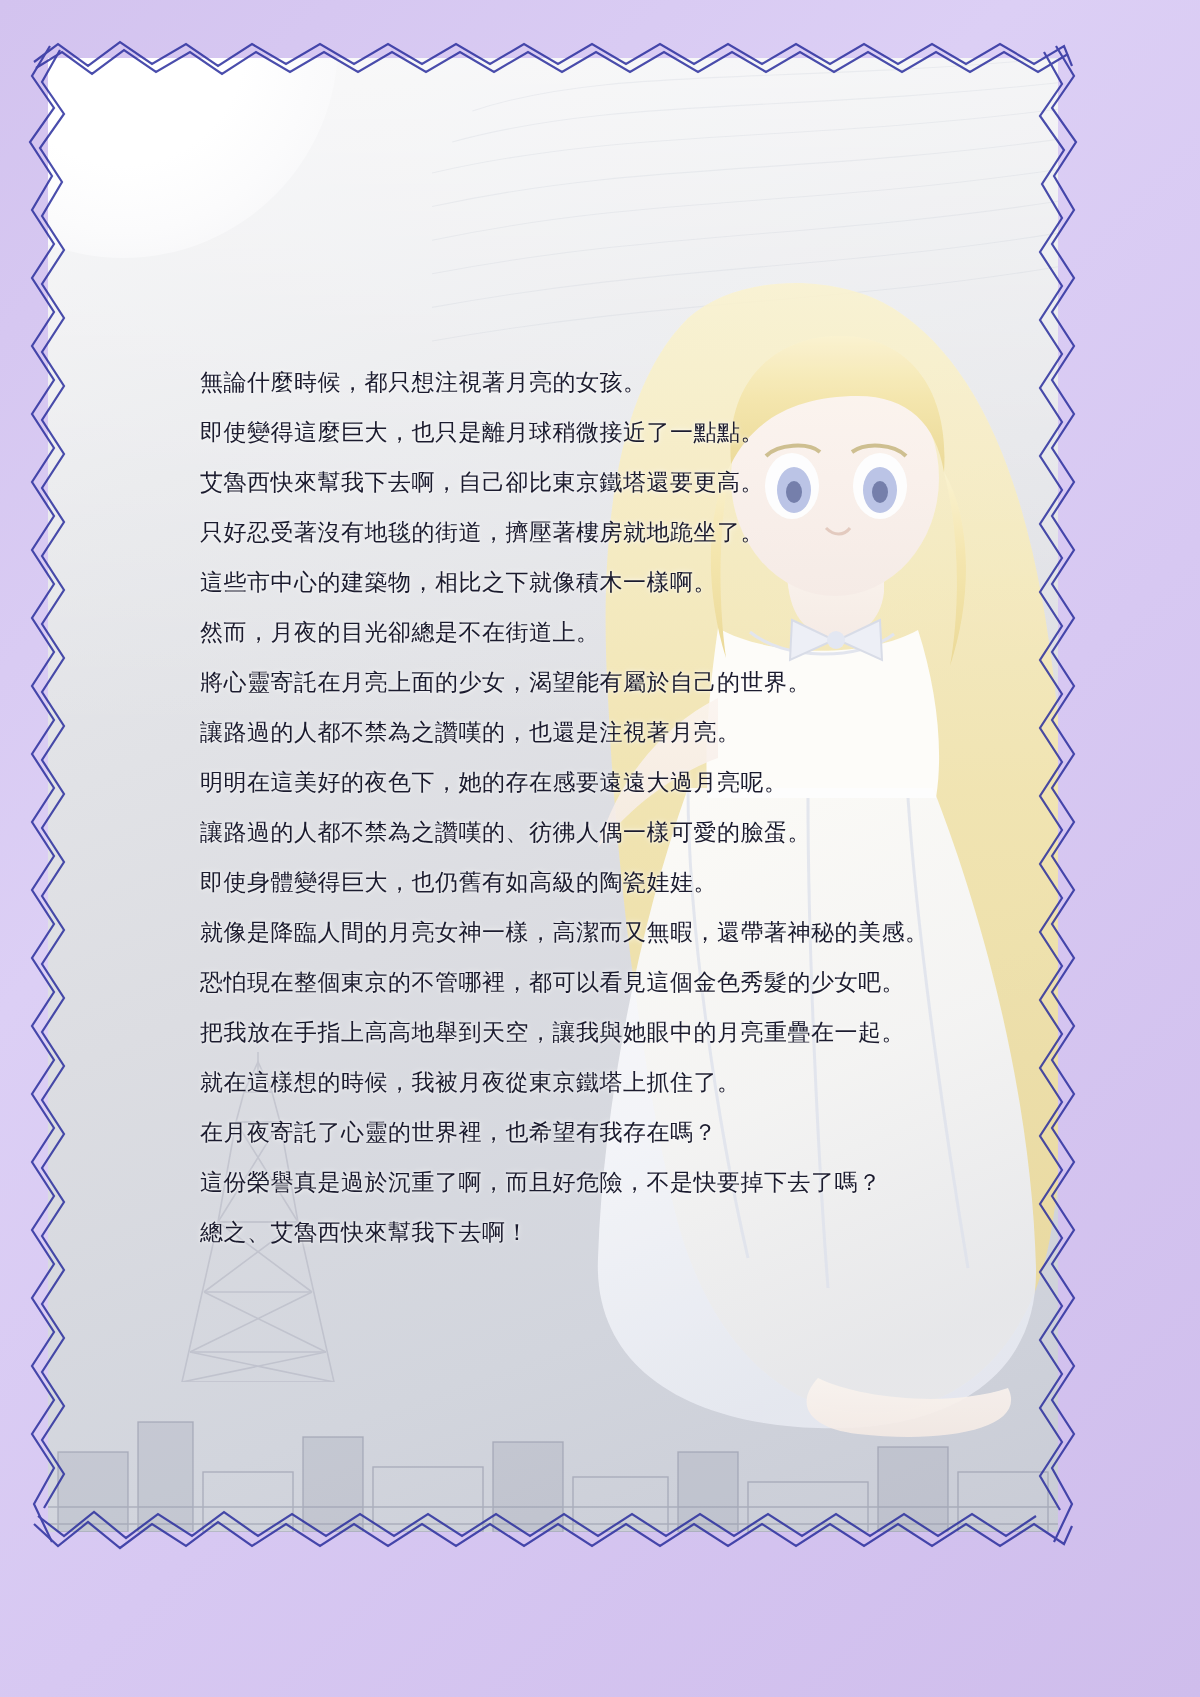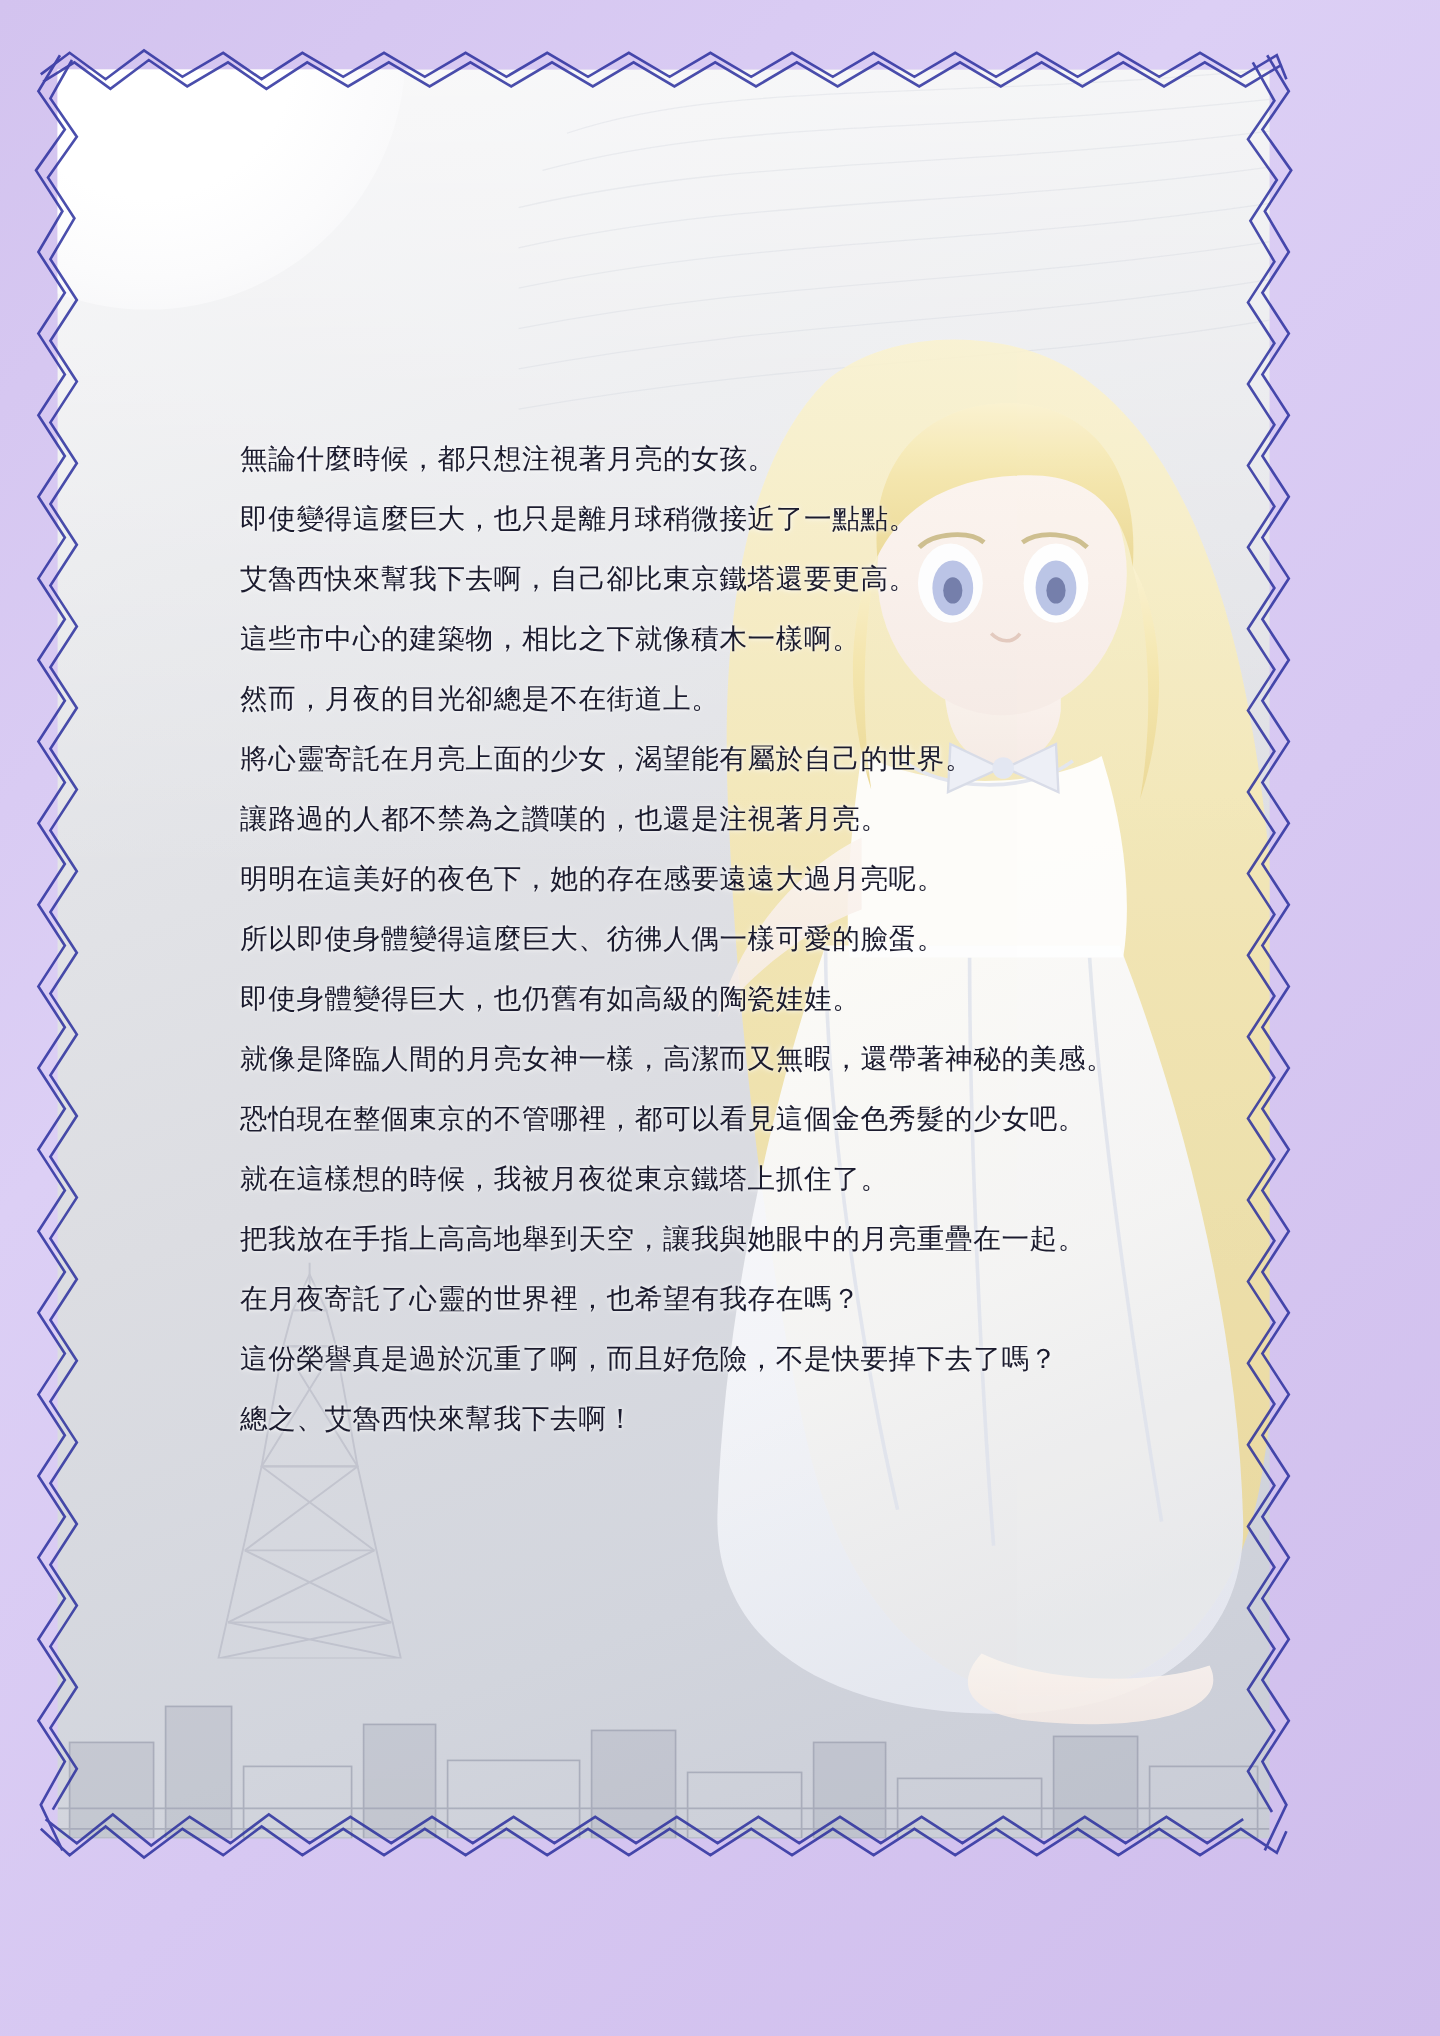--- a/index.html
+++ b/index.html
@@ -228,31 +228,32 @@
         <rect x="445" y="140" width="70" height="90"></rect>
         <rect x="630" y="150" width="60" height="80"></rect>
         <rect x="830" y="145" width="70" height="85"></rect>
       </g>
     </svg>
 
     <div class="poem">
       <span class="line">無論什麼時候，都只想注視著月亮的女孩。</span>
       <span class="line">即使變得這麼巨大，也只是離月球稍微接近了一點點。</span>
       <span class="line">艾魯西快來幫我下去啊，自己卻比東京鐵塔還要更高。</span>
+      <span class="line">只好忍受著沒有地毯的街道，擠壓著樓房就地跪坐了。</span>
       <span class="line">這些市中心的建築物，相比之下就像積木一樣啊。</span>
       <span class="line">然而，月夜的目光卻總是不在街道上。</span>
       <span class="line">將心靈寄託在月亮上面的少女，渴望能有屬於自己的世界。</span>
       <span class="line">讓路過的人都不禁為之讚嘆的，也還是注視著月亮。</span>
       <span class="line">明明在這美好的夜色下，她的存在感要遠遠大過月亮呢。</span>
-      <span class="line">所以即使身體變得這麼巨大、彷彿人偶一樣可愛的臉蛋。</span>
+      <span class="line">讓路過的人都不禁為之讚嘆的、彷彿人偶一樣可愛的臉蛋。</span>
       <span class="line">即使身體變得巨大，也仍舊有如高級的陶瓷娃娃。</span>
       <span class="line">就像是降臨人間的月亮女神一樣，高潔而又無暇，還帶著神秘的美感。</span>
       <span class="line">恐怕現在整個東京的不管哪裡，都可以看見這個金色秀髮的少女吧。</span>
+      <span class="line">把我放在手指上高高地舉到天空，讓我與她眼中的月亮重疊在一起。</span>
       <span class="line">就在這樣想的時候，我被月夜從東京鐵塔上抓住了。</span>
-      <span class="line">把我放在手指上高高地舉到天空，讓我與她眼中的月亮重疊在一起。</span>
       <span class="line">在月夜寄託了心靈的世界裡，也希望有我存在嗎？</span>
       <span class="line">這份榮譽真是過於沉重了啊，而且好危險，不是快要掉下去了嗎？</span>
       <span class="line">總之、艾魯西快來幫我下去啊！</span>
     </div>
   </div>
 
   <svg class="frame" viewBox="0 0 1050 1514" preserveAspectRatio="none">
     <g stroke="#2b2f9e" fill="none" stroke-width="2.2" opacity="0.85">
       <path d="M6 24 L30 6 L60 28 L92 4 L124 26 L158 6 L190 28 L224 6 L258 26 L292 6 L326 26 L360 6 L394 26 L428 6 L462 26 L496 6 L530 26 L564 6 L598 26 L632 6 L666 26 L700 6 L734 26 L768 6 L802 26 L836 6 L870 26 L904 6 L938 26 L972 6 L1006 26 L1036 8 L1044 28"></path>
       <path d="M8 30 L34 14 L64 36 L96 12 L128 34 L162 14 L194 36 L228 14 L262 34 L296 14 L330 34 L364 14 L398 34 L432 14 L466 34 L500 14 L534 34 L568 14 L602 34 L636 14 L670 34 L704 14 L738 34 L772 14 L806 34 L840 14 L874 34 L908 14 L942 34 L976 14 L1010 34 L1040 16"></path>

